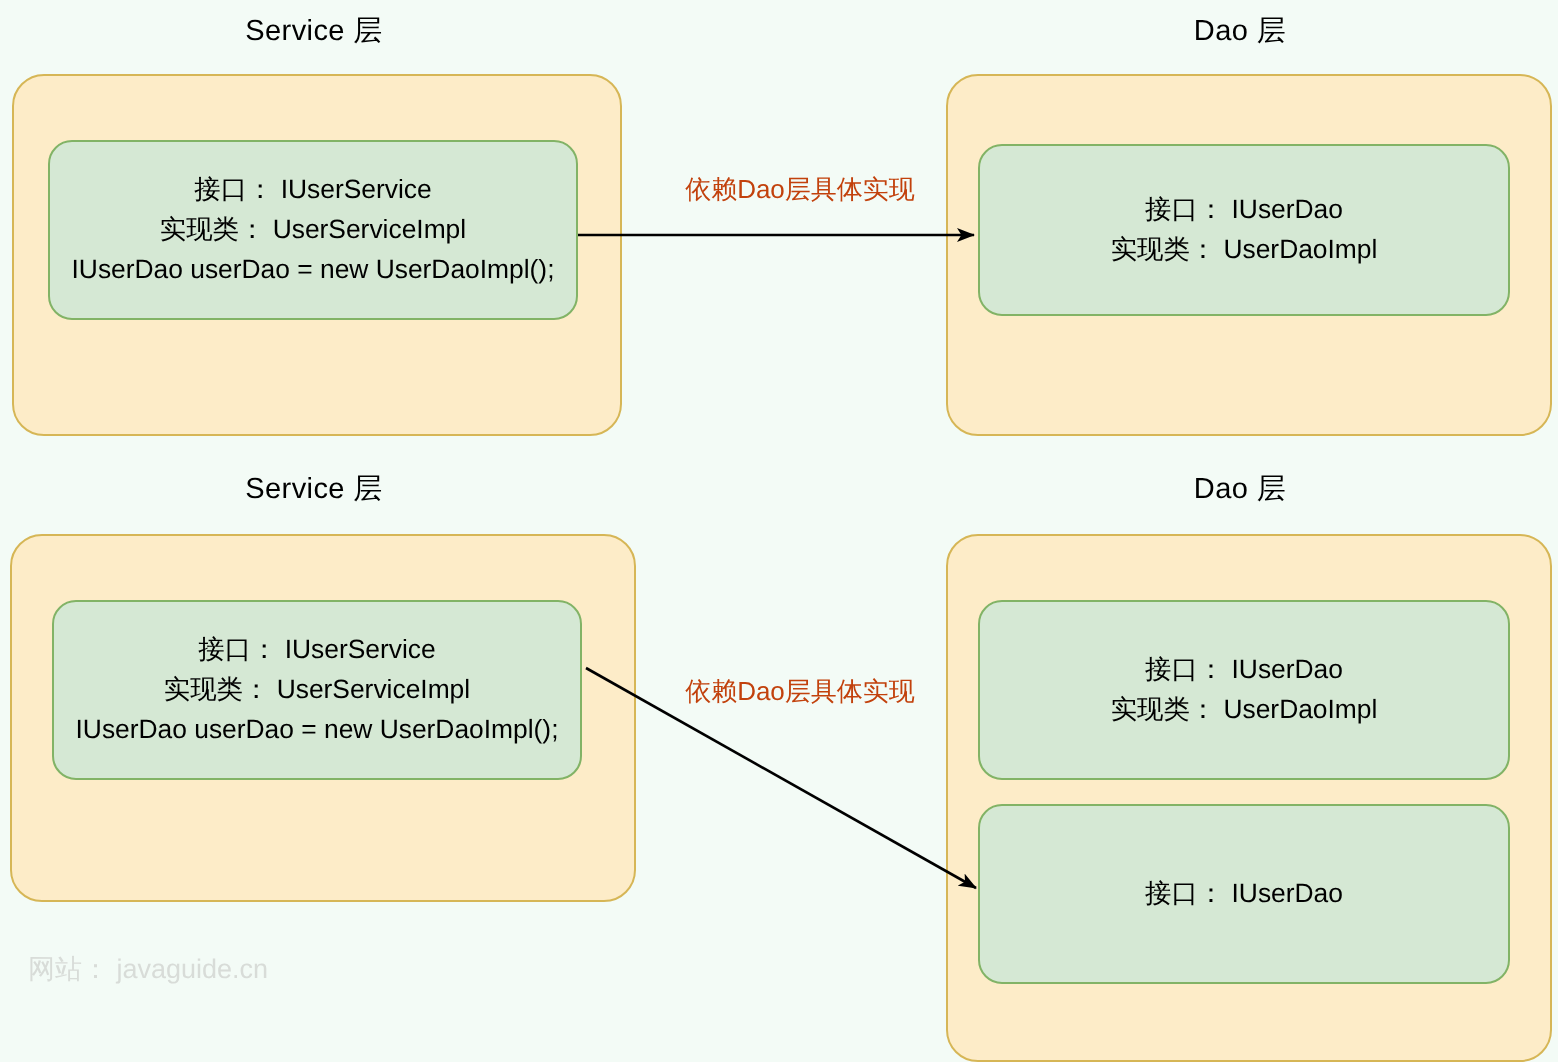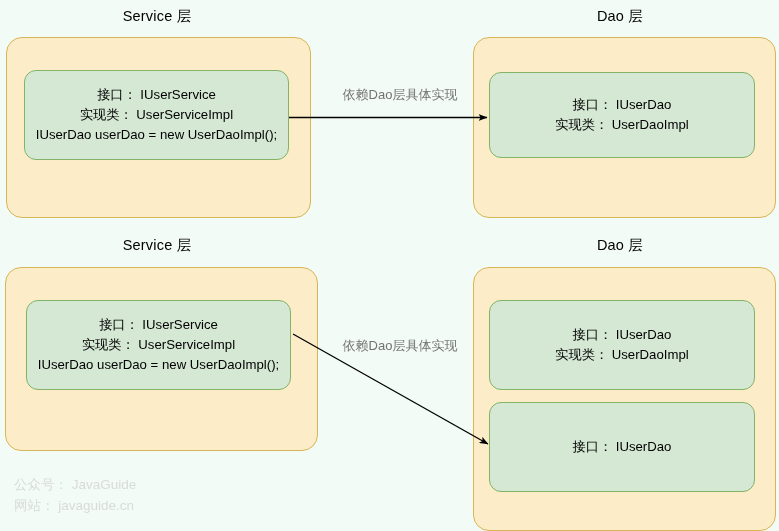--- a/index.html
+++ b/index.html
@@ -54,21 +54,21 @@
     line-height: 20px;
     white-space: nowrap;
     color: #000;
     text-align: center;
   }
   .edge-label {
     position: absolute;
     font-size: 13px;
     line-height: 17px;
     white-space: nowrap;
-    color: #737373;
+    color: #c2410c;
     text-align: center;
   }
   .arrow-svg {
     position: absolute;
     left: 0;
     top: 0;
     width: 779px;
     height: 531px;
     pointer-events: none;
     overflow: visible;
@@ -154,17 +154,16 @@
     <defs>
       <marker id="arrowhead" markerWidth="9" markerHeight="7" refX="8.5" refY="3.5" orient="auto" markerUnits="userSpaceOnUse">
         <path d="M0,0 L9,3.5 L0,7 L2.2,3.5 Z" fill="#000000"></path>
       </marker>
     </defs>
     <line x1="289" y1="117.5" x2="487" y2="117.5" stroke="#000000" stroke-width="1.3" marker-end="url(#arrowhead)"></line>
     <line x1="293" y1="334" x2="488" y2="444" stroke="#000000" stroke-width="1.3" marker-end="url(#arrowhead)"></line>
   </svg>
 
   <div class="watermark" id="watermark-block">
-    <div>公众号： JavaGuide</div>
     <div>网站： javaguide.cn</div>
   </div>
 
 </div>
 
 </body></html>

